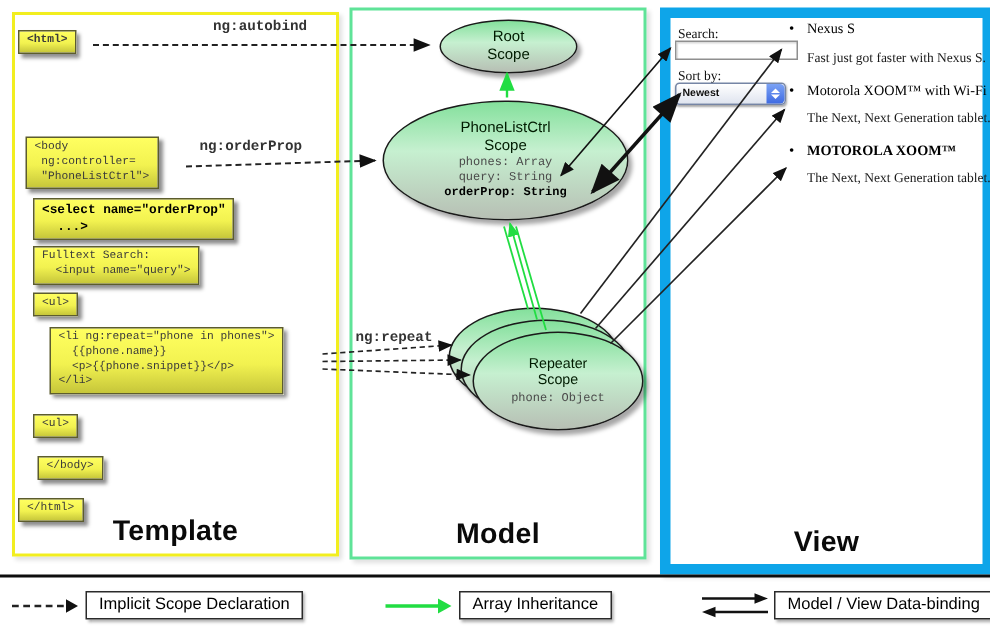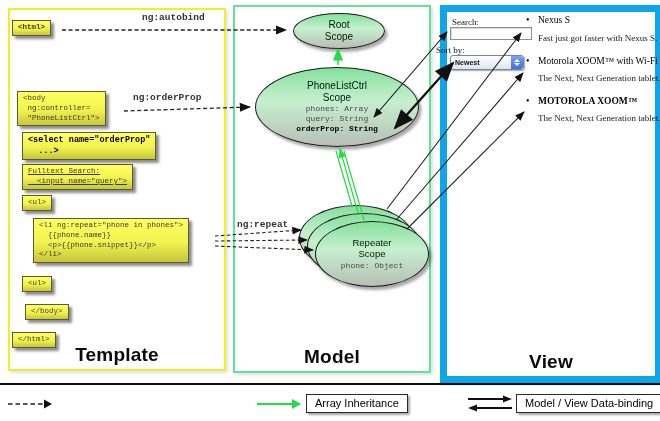--- a/index.html
+++ b/index.html
@@ -59,21 +59,21 @@
   <div class="panel" style="left:440px;top:5px;width:208px;height:364px;border:7px solid #0ea5e9;">
     <div class="panel-title">View</div>
   </div>
 
   <div class="code-box" style="left:12px;top:20px;font-weight:bold;">&lt;html&gt;</div>
   <div class="code-box" style="left:17px;top:91px;">&lt;body
  ng:controller=
  "PhoneListCtrl"&gt;</div>
   <div class="code-box bold" style="left:22px;top:132px;">&lt;select name="orderProp"
   ...&gt;</div>
-  <div class="code-box" style="left:22px;top:164px;text-decoration:underline;">Fulltext Search:
+  <div class="code-box" style="left:22px;top:164px;">Fulltext Search:
   &lt;input name="query"&gt;</div>
   <div class="code-box" style="left:22px;top:195px;">&lt;ul&gt;</div>
   <div class="code-box" style="left:33px;top:218px;">&lt;li ng:repeat="phone in phones"&gt;
   {{phone.name}}
   &lt;p&gt;{{phone.snippet}}&lt;/p&gt;
 &lt;/li&gt;</div>
   <div class="code-box" style="left:22px;top:276px;">&lt;ul&gt;</div>
   <div class="code-box" style="left:25px;top:304px;">&lt;/body&gt;</div>
   <div class="code-box" style="left:12px;top:332px;">&lt;/html&gt;</div>
 
@@ -97,21 +97,21 @@
   <div class="scope-ellipse" style="left:299px;top:205px;width:112px;height:64px;"></div>
   <div class="scope-ellipse" style="left:307px;top:213px;width:112px;height:64px;"></div>
   <div class="scope-ellipse" style="left:315px;top:221px;width:112px;height:64px;">
     <div class="scope-title" style="font-size:9.5px;">Repeater
 Scope</div>
     <div class="scope-props" style="margin-top:2px;">phone: Object</div>
   </div>
 
   <div class="view-label" style="left:452px;top:17px;">Search:</div>
   <input class="search-input" type="text" style="left: 450px; top: 27px;" value="">
-  <div class="view-label" style="left:436px;top:45px;">Sort by:</div>
+  <div class="view-label" style="left:452px;top:45px;">Sort by:</div>
   <div class="sort-select" style="left:450px;top:55px;">
     <span class="val">Newest</span>
     <span class="stepper">
       <span class="tri-up"></span>
         <span class="tri-dn"></span>
     </span>
   </div>
 
   <div class="bullet" style="left:526px;top:14px;">•</div>
   <div class="v-item-title" style="left:538px;top:15px;">Nexus S</div>
@@ -154,20 +154,21 @@
     <path d="M397,219 L523,73" stroke="#222" stroke-width="1.1" fill="none" marker-end="url(#ab)"></path>
     <path d="M407,229 L524,112" stroke="#222" stroke-width="1.1" fill="none" marker-end="url(#ab)"></path>
   </svg>
 
   <div class="divider"></div>
 
   <svg class="legend-arrow" style="left:7px;top:398px;" width="46" height="12" viewBox="0 0 46 12">
     <path d="M1,6 L38,6" stroke="#222" stroke-width="1.6" stroke-dasharray="4.5 3" fill="none"></path>
     <path d="M37,1.5 L45,6 L37,10.5 z" fill="#111"></path>
   </svg>
+  <div class="legend-box" style="left:57px;">Implicit Scope Declaration</div>
 
   <svg class="legend-arrow" style="left:256px;top:398px;" width="46" height="12" viewBox="0 0 46 12">
     <path d="M1,6 L37,6" stroke="#21dd42" stroke-width="2.2" fill="none"></path>
     <path d="M36,1 L45,6 L36,11 z" fill="#21dd42"></path>
   </svg>
   <div class="legend-box" style="left:306px;">Array Inheritance</div>
 
   <svg class="legend-arrow" style="left:467px;top:395px;" width="46" height="18" viewBox="0 0 46 18">
     <path d="M1,4 L37,4" stroke="#111" stroke-width="1.8" fill="none"></path>
     <path d="M36,0.5 L45,4 L36,7.5 z" fill="#111"></path>

